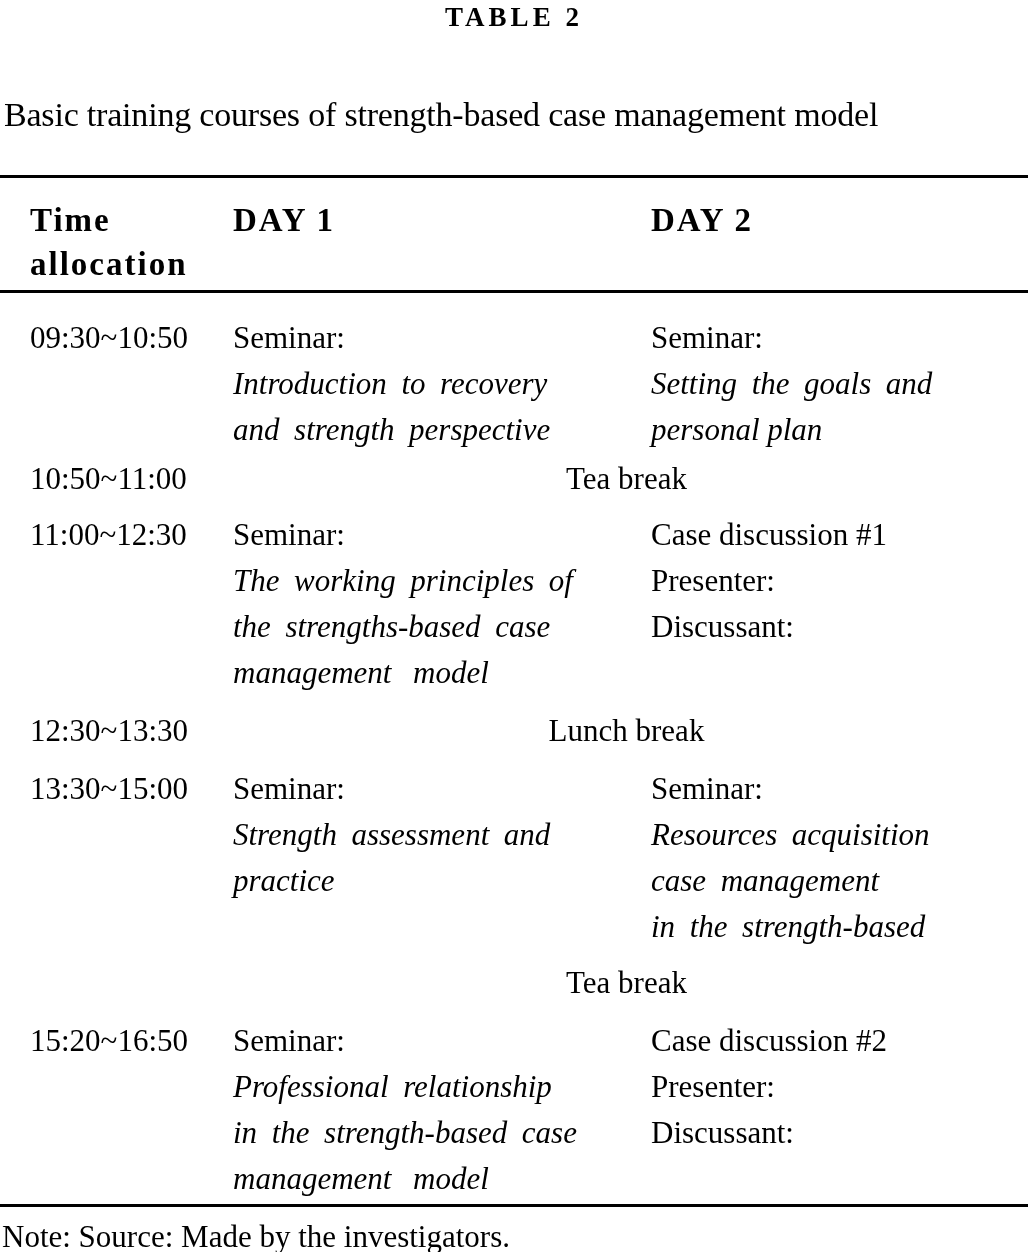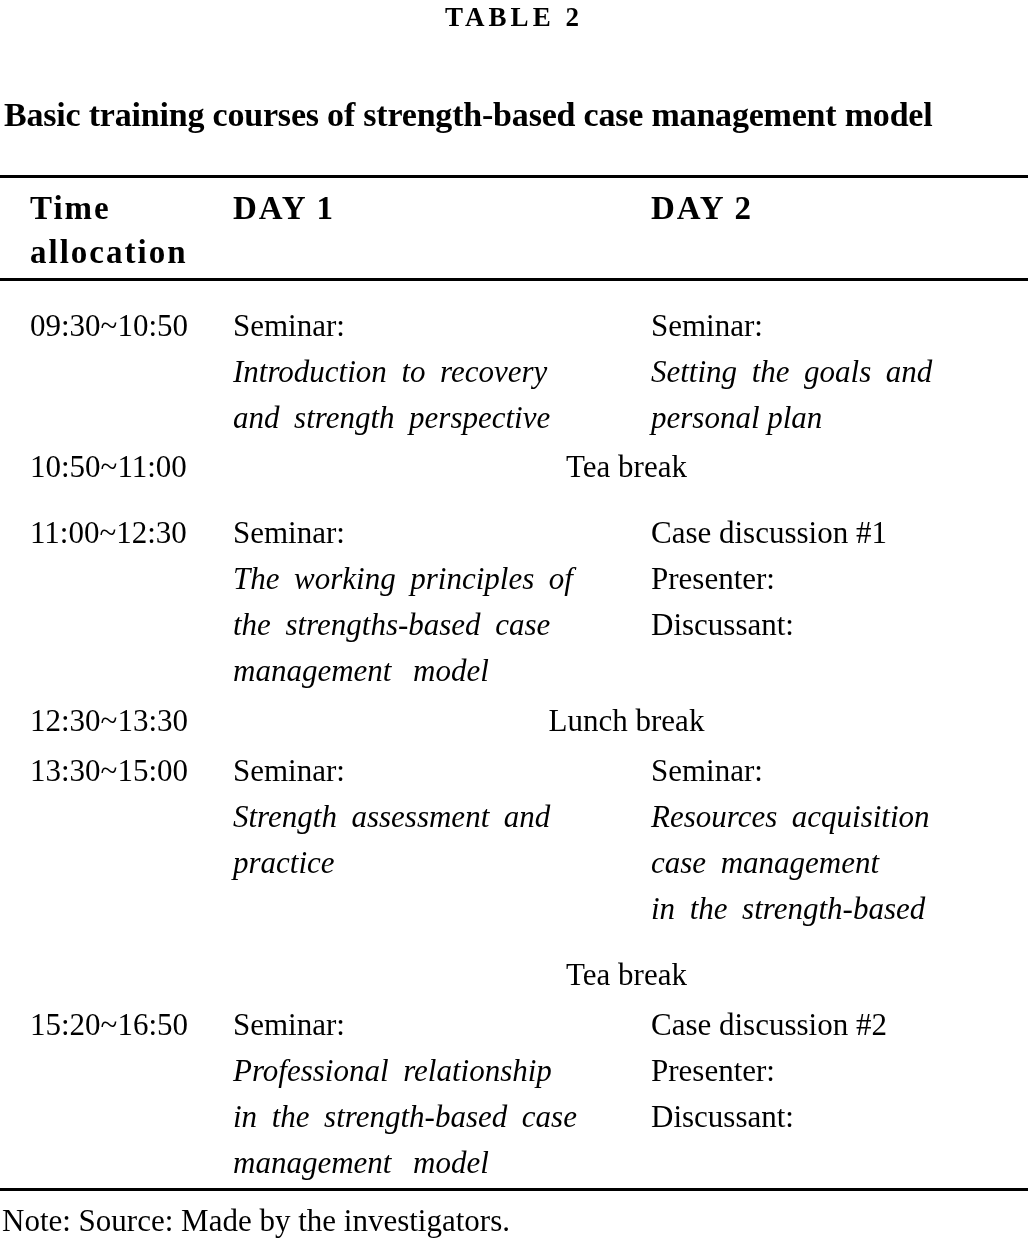--- a/index.html
+++ b/index.html
@@ -15,57 +15,57 @@
   }
   .table-label {
     text-align: center;
     font-weight: bold;
     font-size: 27px;
     line-height: 30px;
     letter-spacing: 4px;
     padding-top: 2px;
   }
   .title {
-    font-weight: bold;
+    font-weight: normal;
     font-size: 34px;
     line-height: 42px;
     margin: 62px 0 0 4px;
     white-space: nowrap;
     letter-spacing: -0.2px;
   }
   .schedule {
     margin-top: 39px;
     border-top: 3px solid #000;
     border-bottom: 3px solid #000;
   }
   .thead {
     display: grid;
     grid-template-columns: 203px 418px 1fr;
-    padding: 8px 0 4px 30px;
+    padding: 20px 0 4px 30px;
     font-weight: bold;
     font-size: 33px;
     line-height: 44px;
     letter-spacing: 2px;
     border-bottom: 3px solid #000;
     box-sizing: border-box;
   }
   .thead .col-time { width: 190px; }
   .tbody {
     font-size: 31px;
     line-height: 46px;
     padding: 0 8px 2px 30px;
   }
   .row {
     display: grid;
     grid-template-columns: 203px 418px 1fr;
   }
   .mt-a { margin-top: 22px; }
   .mt-b { margin-top: 3px; }
-  .mt-c { margin-top: 20px; }
-  .mt-d { margin-top: 4px; }
+  .mt-c { margin-top: 10px; }
+  .mt-d { margin-top: 12px; }
   .cell { min-width: 0; }
   .line { white-space: nowrap; }
   .it { font-style: italic; }
   .sp { word-spacing: 0.22em; }
   .sp2 { word-spacing: 0.45em; }
   .break-label {
     grid-column: 2 / -1;
     text-align: center;
   }
   .note {

